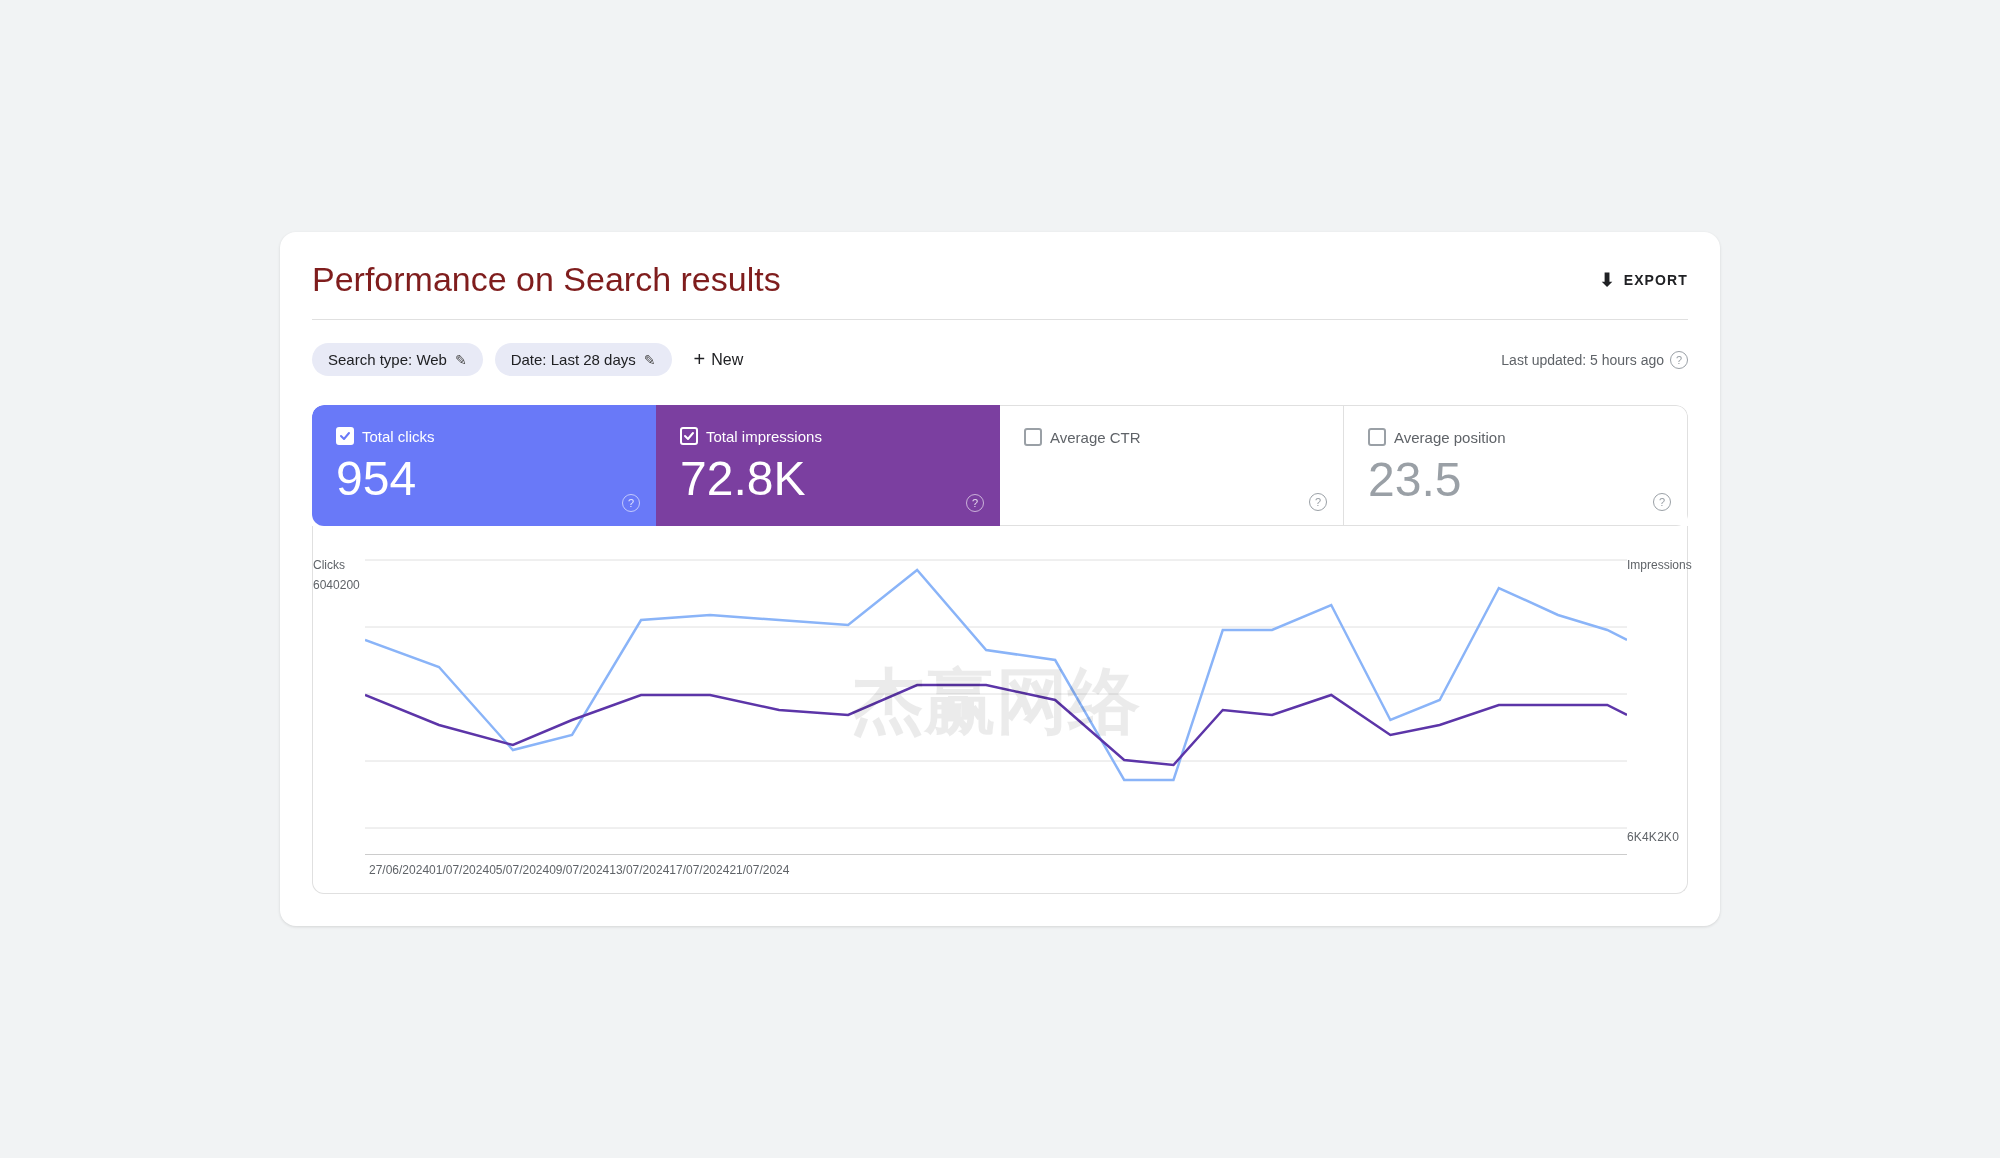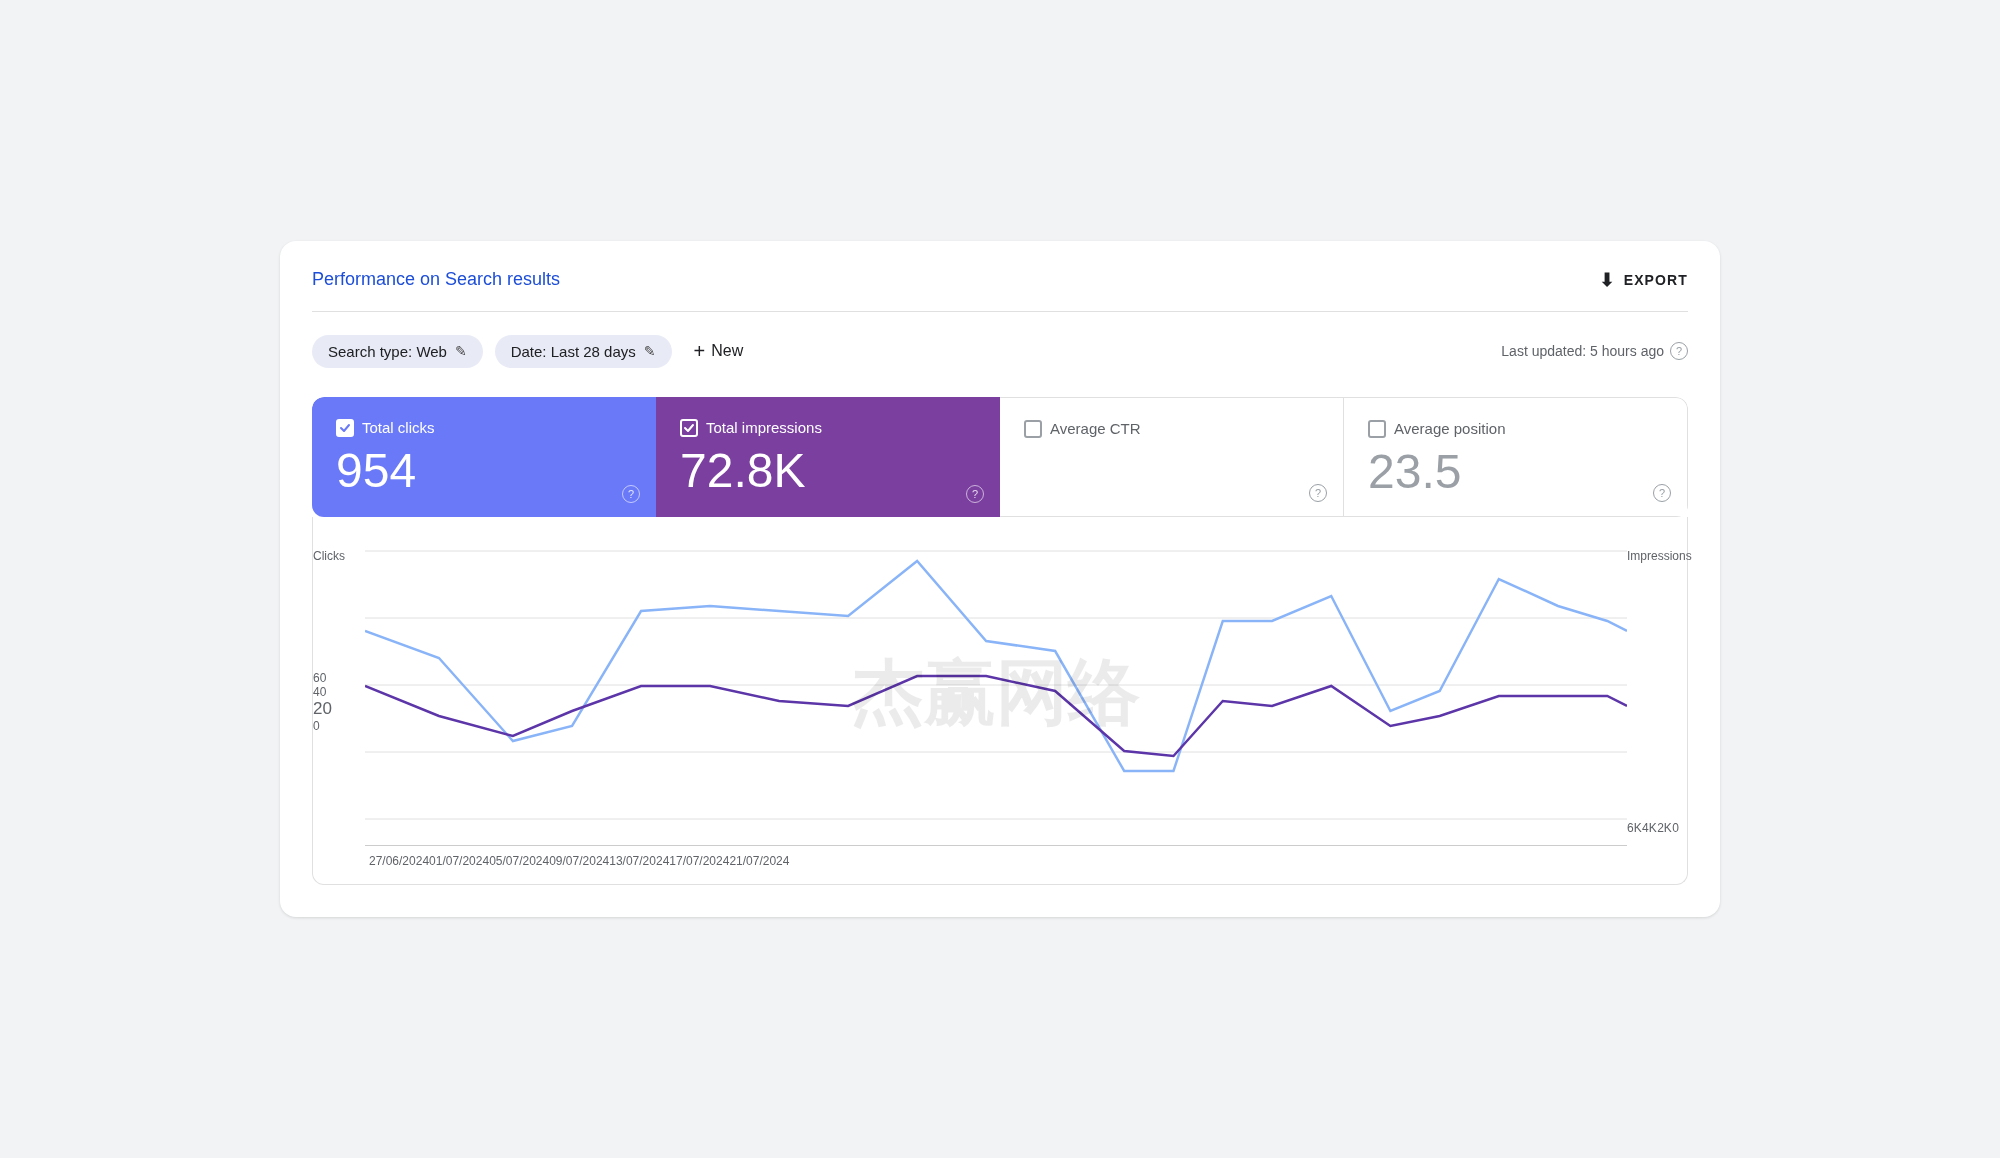--- a/index.html
+++ b/index.html
@@ -20,23 +20,23 @@
       max-width: 100%;
       box-shadow: 0 1px 3px rgba(0,0,0,0.12);
     }
     .header-row {
       display: flex;
       justify-content: space-between;
       align-items: center;
       margin-bottom: 20px;
     }
     .page-title {
-      font-size: 18px;
+      font-size: 34px;
       font-weight: 400;
-      color: #1d4ed8;
+      color: #7f1d1d;
     }
     .export-btn {
       display: flex;
       align-items: center;
       gap: 8px;
       background: none;
       border: none;
       font-size: 14px;
       font-weight: 600;
       color: #202124;
@@ -315,24 +315,24 @@
         <span class="help-circle dark-help">?</span>
       </div>
     </div>
   </div>
 
   <div class="chart-container">
     <div style="display:flex; position:relative;">
 
       <div style="width:52px; padding-top:8px; flex-shrink:0;">
         <div style="font-size:12px; color:#5f6368; margin-bottom:2px;">Clicks</div>
-        <div style="display:flex; flex-direction:column; justify-content:center; height:270px; padding-top:4px;">
+        <div style="display:flex; flex-direction:row; justify-content:flex-start; height:270px; padding-top:4px;">
           <span style="font-size:12px; color:#5f6368;">60</span>
           <span style="font-size:12px; color:#5f6368;">40</span>
-          <span style="font-size:17px; color:#5f6368;">20</span>
+          <span style="font-size:12px; color:#5f6368;">20</span>
           <span style="font-size:12px; color:#5f6368;">0</span>
         </div>
       </div>
 
       <div style="flex:1; position:relative;">
         <div class="watermark">杰赢网络</div>
         <svg width="100%" height="300" viewBox="0 0 1280 300" preserveAspectRatio="none">
 
           <line x1="0" y1="10" x2="1280" y2="10" stroke="#e0e0e0" stroke-width="1"></line>
           <line x1="0" y1="77" x2="1280" y2="77" stroke="#e0e0e0" stroke-width="1"></line>

